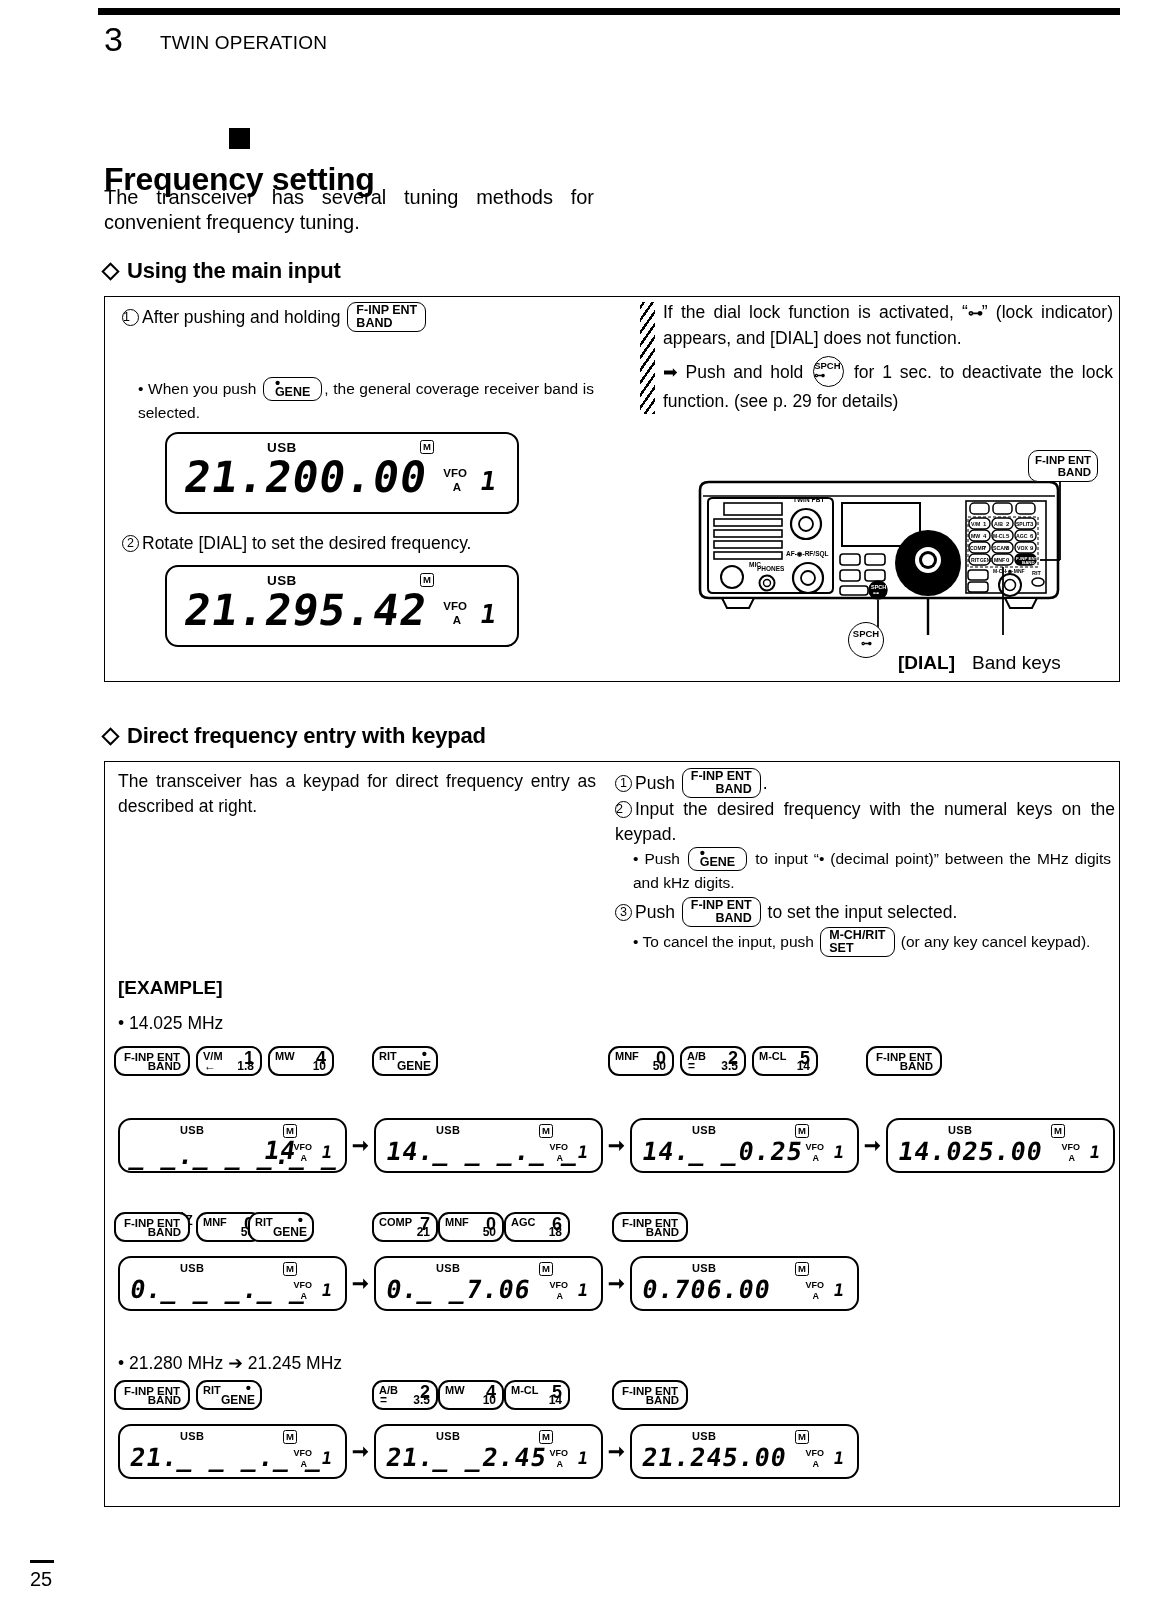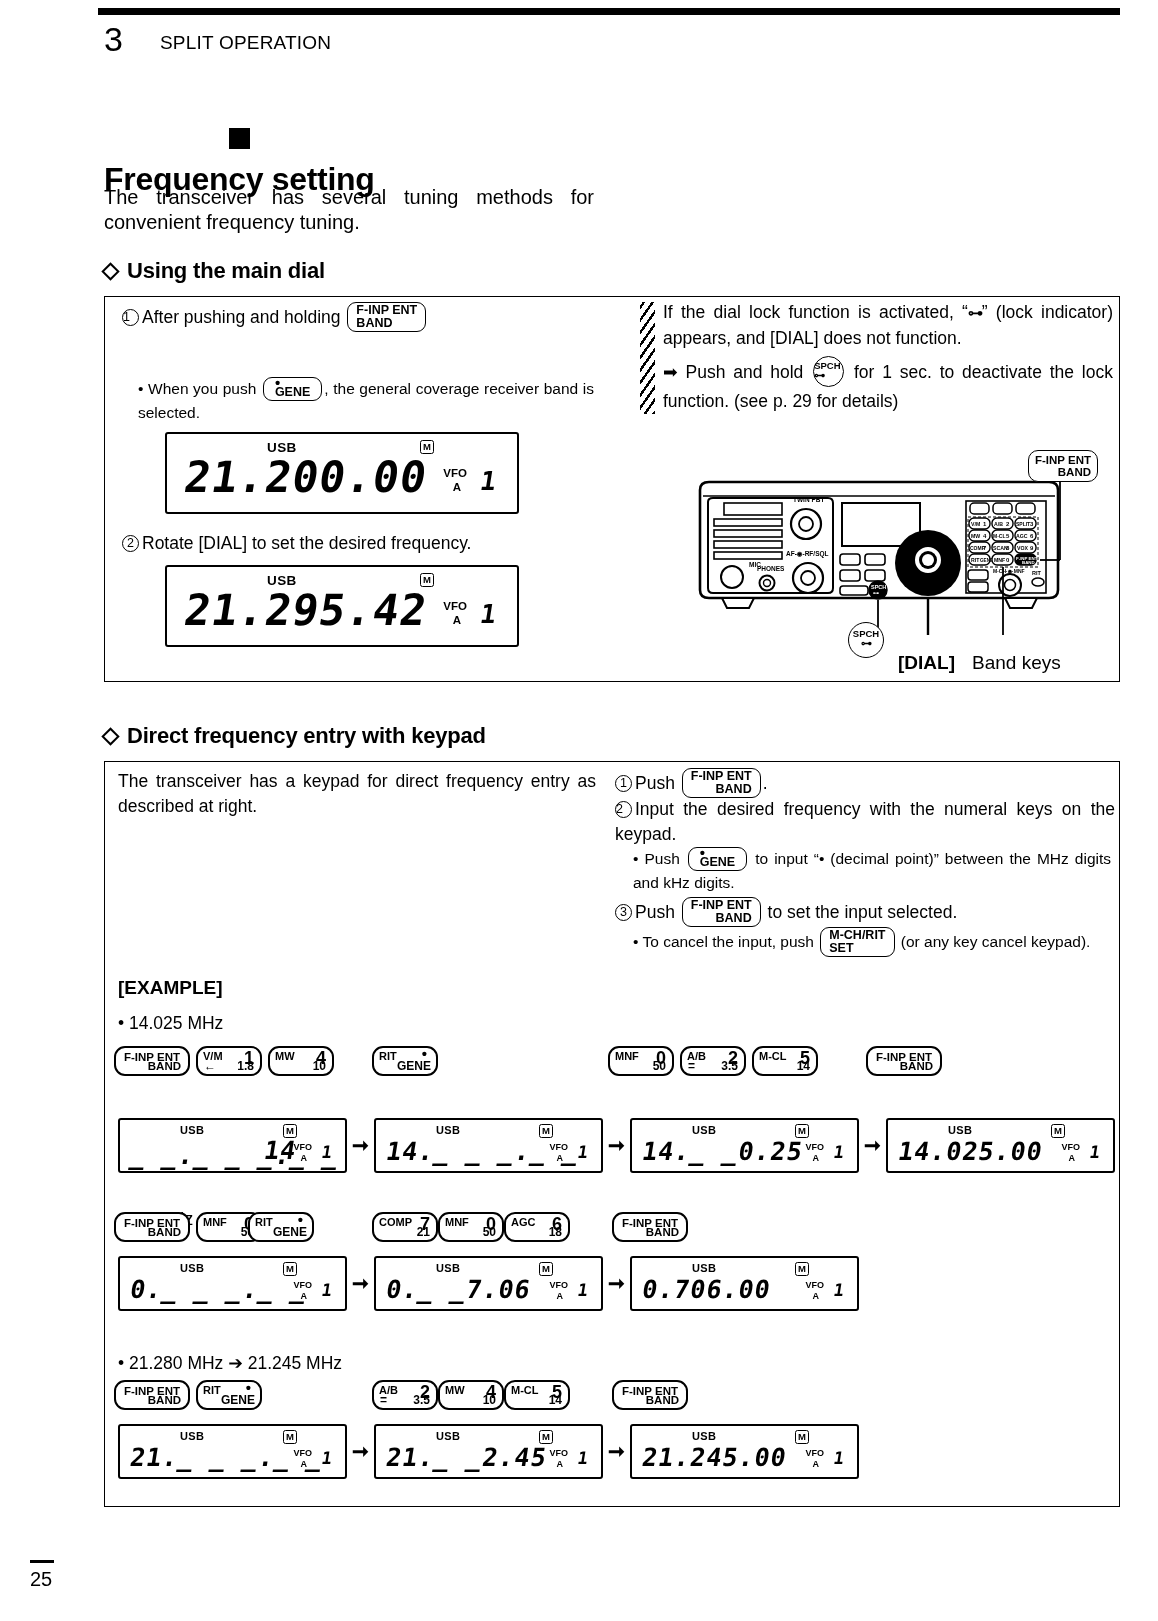--- a/index.html
+++ b/index.html
@@ -98,21 +98,21 @@
     background:#fff; margin:0 2px; position:relative; top:-2px; padding-top:4px;
   }
   .lockglyph { font-size:11px; line-height:9px; letter-spacing:-1px; display:block; }
 
   .lock-inline {
     display:inline-block; vertical-align:middle; position:relative; top:-1px;
     font-weight:bold; letter-spacing:-1.2px; font-size:15px;
   }
 
   
-  .lcd { position:absolute; border:2px solid #000; border-radius:3px; background:#fff; }
+  .lcd { position:absolute; border:2px solid #000; border-radius:13px; background:#fff; }
   .lcd .usb {
     position:absolute; font-size:13.5px; font-weight:bold; letter-spacing:.4px;
   }
   .lcd .mbox {
     position:absolute; border:1.4px solid #000; border-radius:2.5px;
     font-size:9.5px; font-weight:bold; line-height:10px; padding:1px 2px 1px 2px;
   }
   .lcd .vfo {
     position:absolute; font-size:11.5px; font-weight:bold; line-height:11.5px;
   }
@@ -148,32 +148,32 @@
   .calloutlbl { position:absolute; font-size:19px; font-weight:bold; white-space:nowrap;margin-top:32px; }
 
   .pagenum { position:absolute; left:30px; top:1568px; font-size:20px; }
   .bottom-rule { position:absolute; left:30px; top:1560px; width:24px; height:3px; background:#000; }
 </style>
 </head>
 <body>
 
 <div class="top-rule"></div>
 <div class="chapter-num">3</div>
-<div class="chapter-title">SPLIT OPERATION</div>
+<div class="chapter-title">TWIN OPERATION</div>
 
 <div class="h1" style="left:104px; top:128px;flex-direction:column;">
   <span class="sq"></span>
   <span>Frequency setting</span>
 </div>
 
 <div class="intro" style="left:104px; top:185px; width:490px;">The transceiver has several tuning methods for convenient frequency tuning.</div>
 
 <div class="h2" style="left:104px; top:258px;">
   <span class="di"></span>
-  <span>Using the main dial</span>
+  <span>Using the main input</span>
 </div>
 
 <div class="panel" style="left:104px; top:296px; width:1016px; height:386px;"></div>
 
 <div class="tx j" style="left:122px; top:303px; width:472px;">
   <span class="circnum">1</span><span>After pushing and holding</span>
   <span class="keycap">
     <span class="l1">F-INP ENT</span>
     <span class="l2">BAND</span>
   </span>

